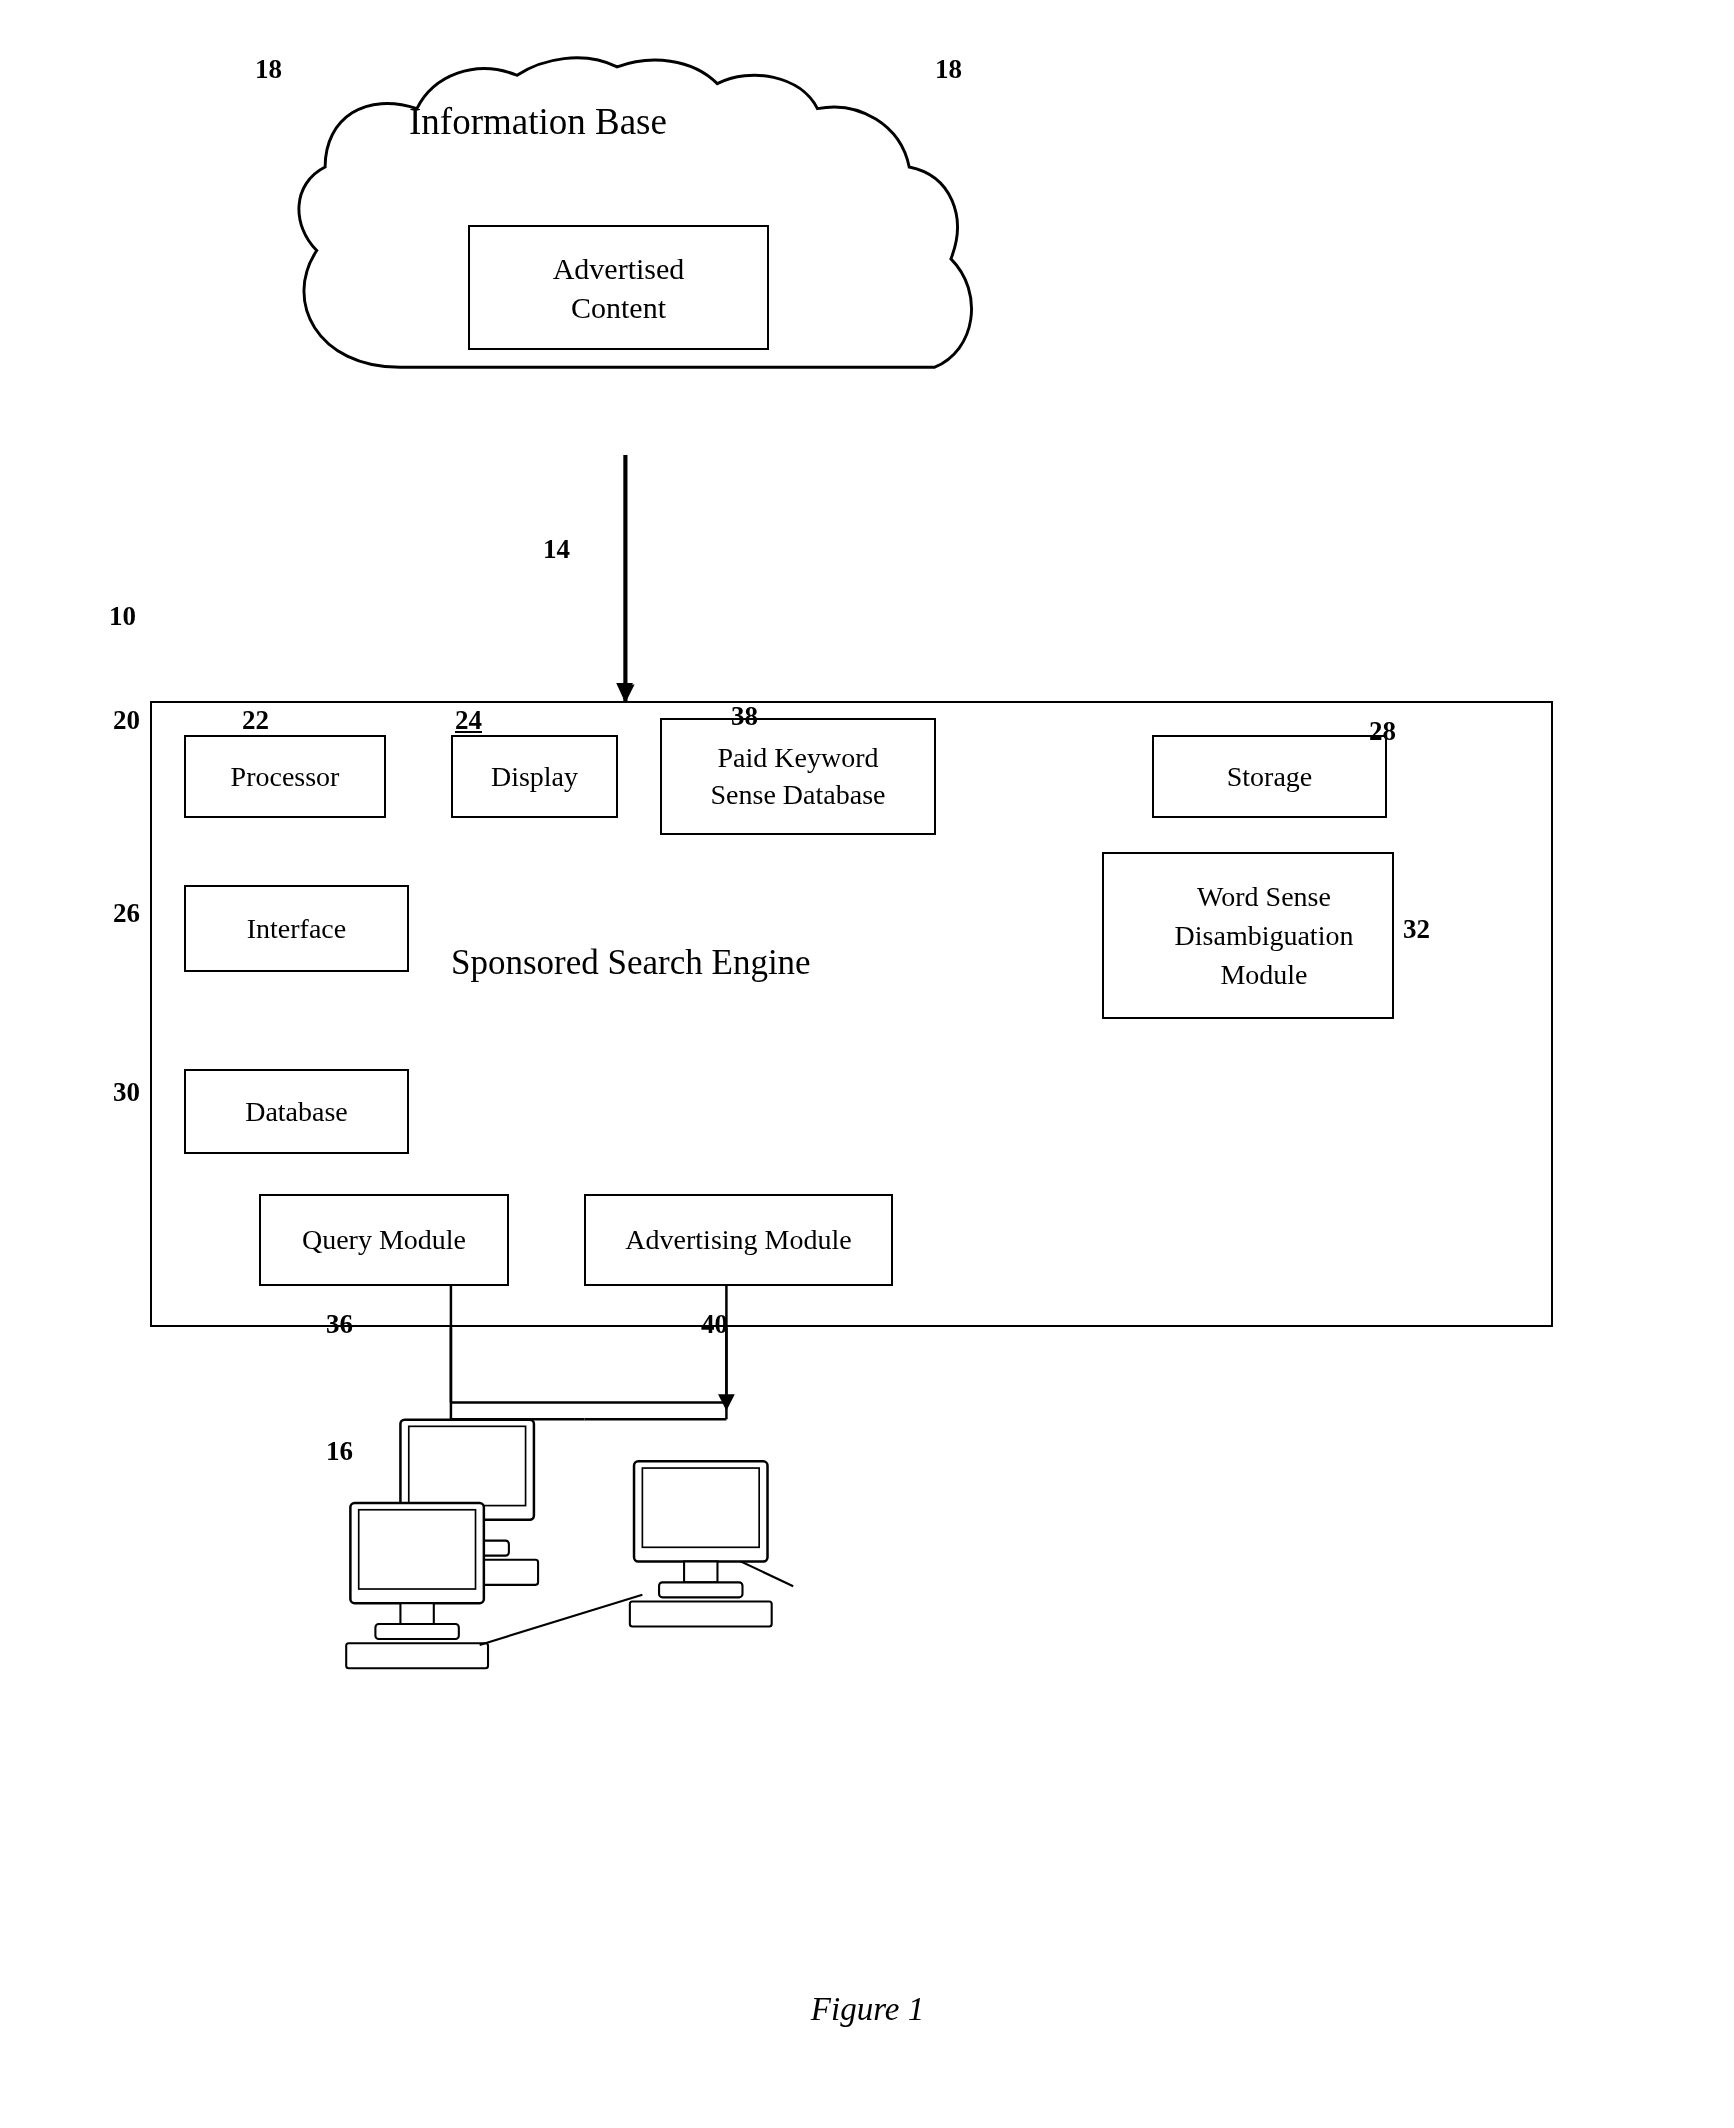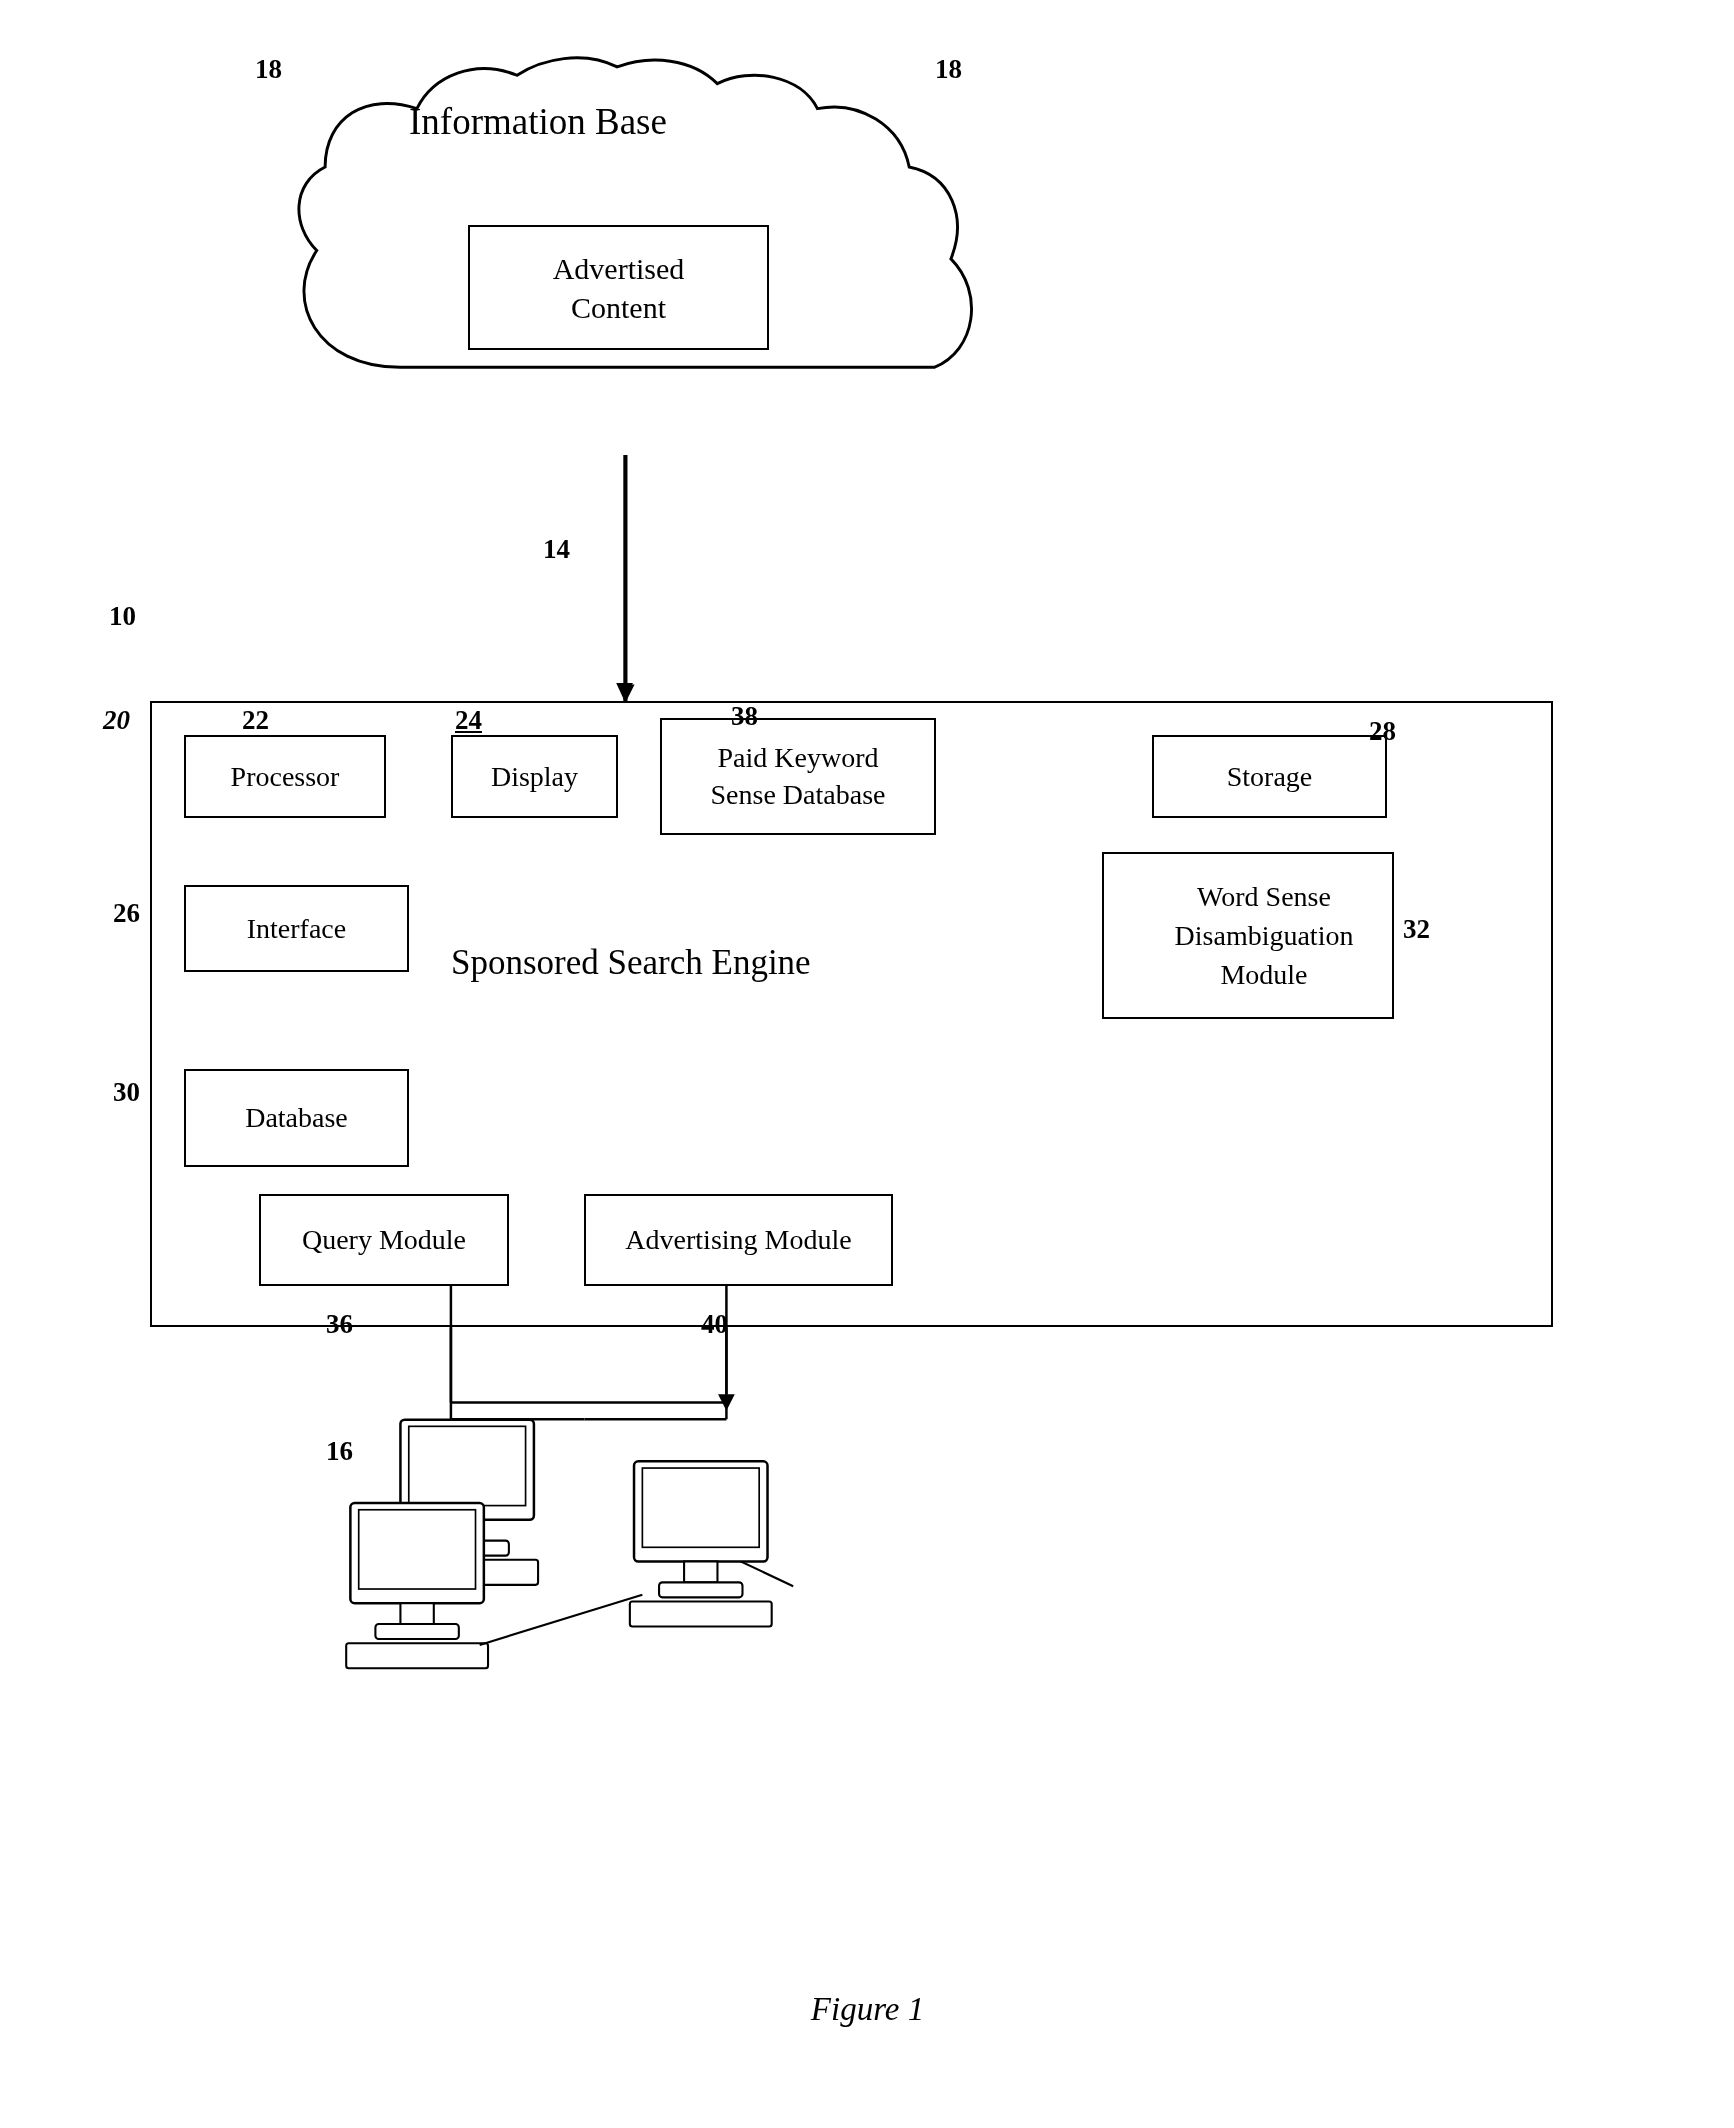--- a/index.html
+++ b/index.html
@@ -135,21 +135,21 @@
   <div class="ref-num" style="top:54px; left:255px;">18</div>
 
   <div class="ref-num" style="top:54px; left:935px;">18</div>
 
   <div class="ref-num" style="top:601px; left:109px;">10</div>
 
   <div class="ref-num" style="top:534px; left:543px;">14</div>
 
   <div class="main-rect"></div>
 
-  <div class="ref-num" style="top:705px; left:103px;font-style:italic;">20</div>
+  <div class="ref-num" style="top:705px; left:113px;">20</div>
 
   <div class="box" style="top:735px; left:184px; width:202px; height:83px;">
     <span>Processor</span>
   </div>
 
   <div class="ref-num" style="top:705px; left:242px;">22</div>
 
   <div class="box" style="top:735px; left:451px; width:167px; height:83px;">
     <span>Display</span>
   </div>
@@ -178,21 +178,21 @@
   <div class="box" style="top:852px; left:1102px; width:292px; height:167px; line-height:1.4;padding-left:32px;">
     <span style="white-space:pre-line; text-align:center;">Word Sense
 Disambiguation
 Module</span>
   </div>
 
   <div class="ref-num" style="top:914px; left:1403px;">32</div>
 
   <div class="label" style="top:943px; left:451px; font-size:35px;">Sponsored Search Engine</div>
 
-  <div class="box" style="top:1069px; left:184px; width:225px; height:98px;">
+  <div class="box" style="top:1069px; left:184px; width:225px; height:85px;">
     <span>Database</span>
   </div>
 
   <div class="ref-num" style="top:1077px; left:113px;">30</div>
 
   <div class="box" style="top:1194px; left:259px; width:250px; height:92px;">
     <span>Query Module</span>
   </div>
 
   <div class="ref-num" style="top:1309px; left:326px;">36</div>

